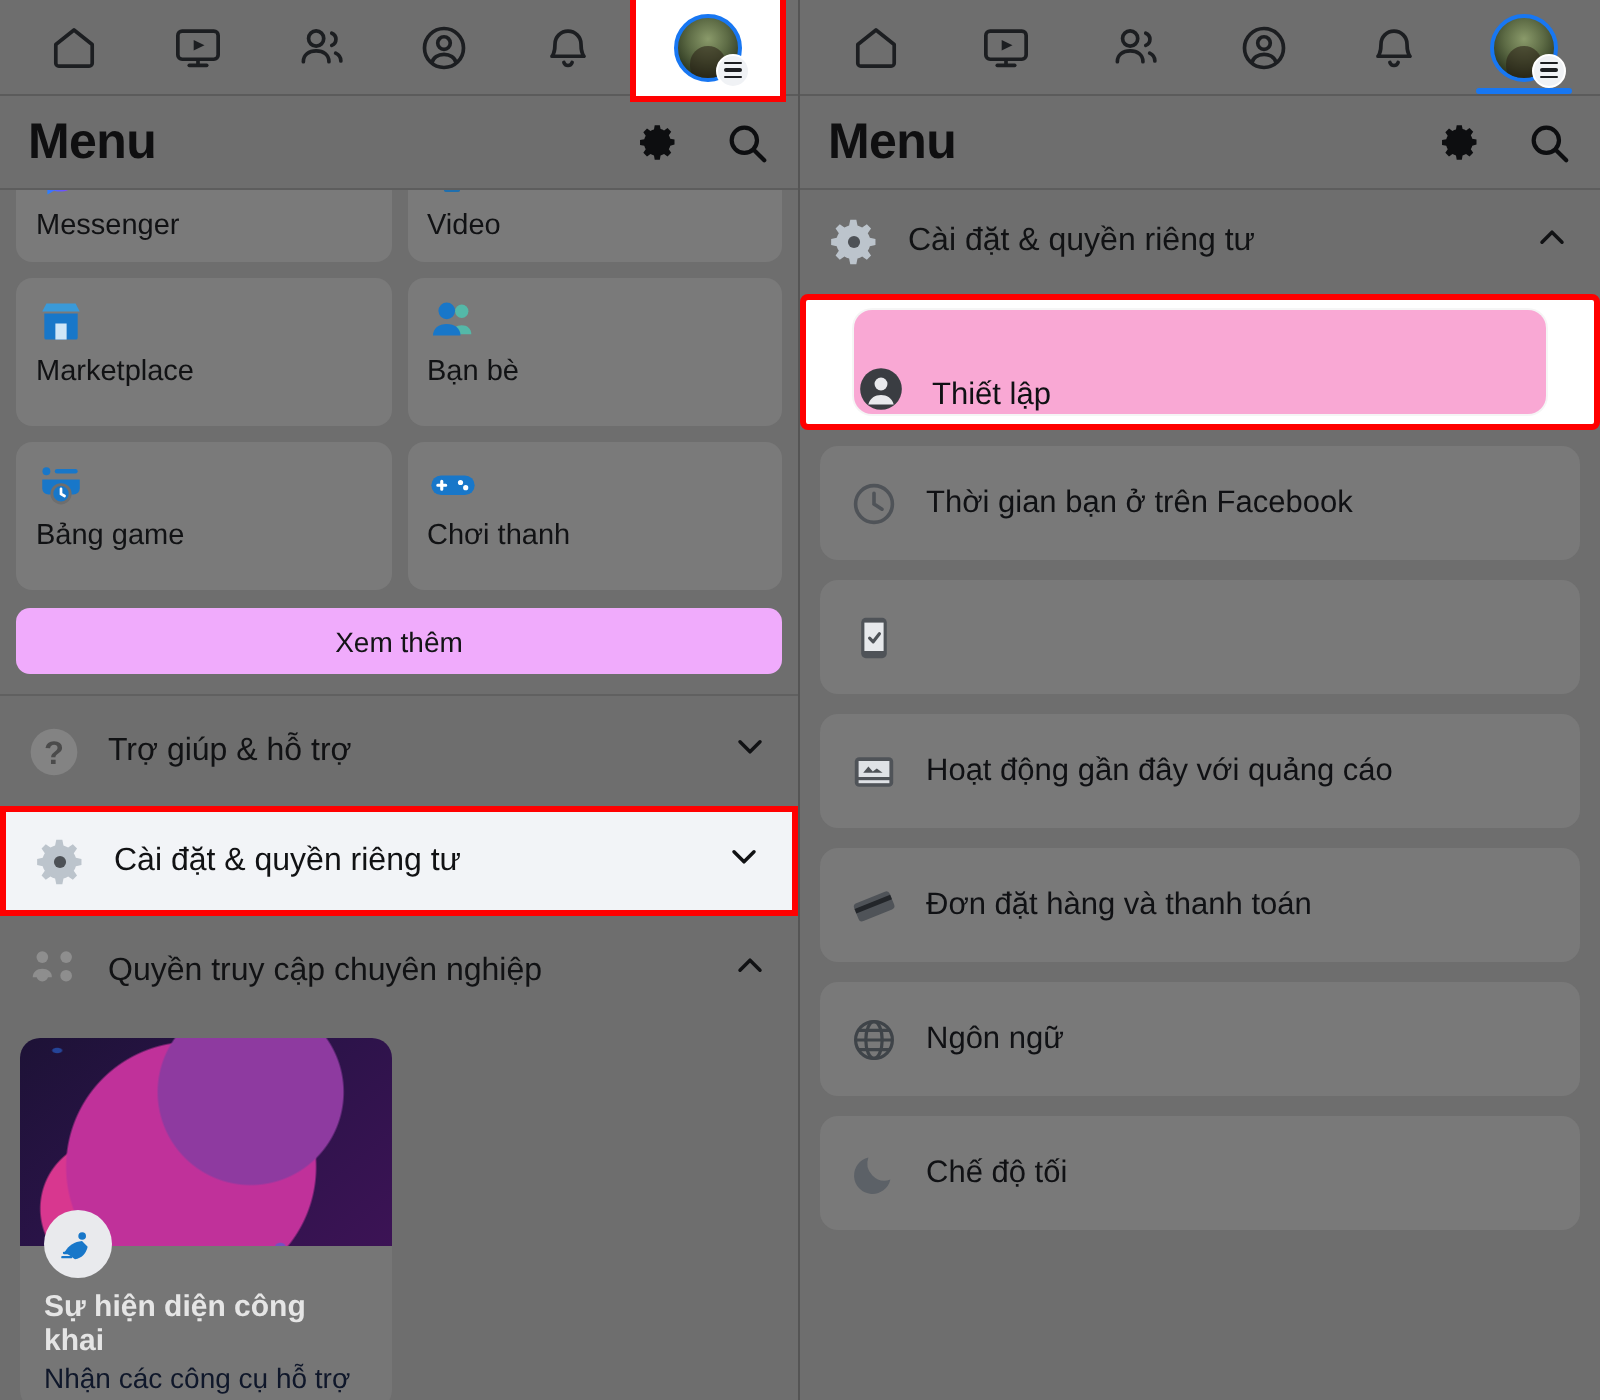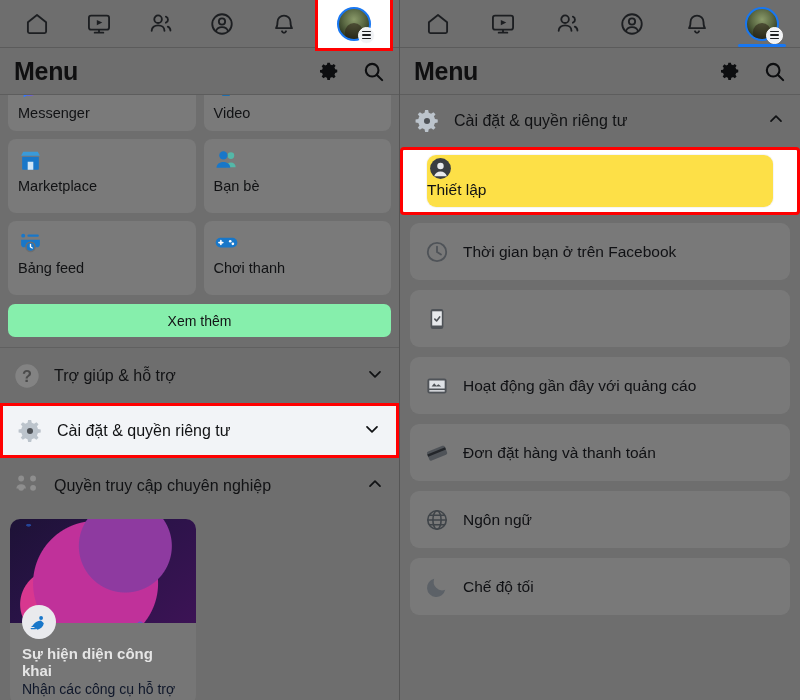--- a/index.html
+++ b/index.html
@@ -90,21 +90,21 @@
     padding: 9px 10px;
     display: flex; flex-direction: column; justify-content: flex-start;
     overflow: hidden;
   }
   .grid-card.clipped-top { height: 52px; margin-top: -22px; justify-content: flex-end; padding-bottom: 9px; }
   .grid-ico { width: 26px; height: 26px; margin-bottom: 5px; }
   .grid-label { font-size: 14.5px; color: #111214; font-weight: 400; line-height: 1.1; }
 
   .seemore-wrap { padding: 9px 8px 8px 8px; }
   .seemore {
-    background: #86efac;
+    background: #f0abfc;
     border-radius: 7px;
     height: 33px;
     display: flex; align-items: center; justify-content: center;
     font-size: 14px; color: #131416; font-weight: 400;
   }
   .divider { height: 1px; background: #606060; margin: 2px 0 0 0; }
 
   .row {
     height: 55px;
     display: flex; align-items: center;
@@ -175,24 +175,23 @@
   .sub-item .slabel { font-size: 15.5px; color: #101114; }
   .sub-item.highlighted-card {
     background: #ffffff;
     border: 3px solid #ff0000;
     border-radius: 4px;
     height: 68px;
     margin: 0 -10px 8px -10px;
     padding: 0 24px;
   }
   .sub-item.highlighted-card .inner-card {
-    background: #fde047; border-radius: 9px;
-    width: 100%; height: 52px; display: flex; align-items: flex-start;
+    background: #f9a8d4; border-radius: 9px;
+    width: 100%; height: 52px; display: flex; align-items: flex-end;
     box-shadow: 0 0 0 1px rgba(0,0,0,0.04);
-    flex-direction: column;
   }
 </style>
 </head>
 <body>
 
 <div class="screens">
 
   <div class="panel left">
 
     <div class="topbar">
@@ -324,21 +323,21 @@
         <div class="grid-card">
           <span class="grid-ico">
             <svg width="25" height="25" viewBox="0 0 24 24">
               <circle cx="5" cy="5.4" r="1.9" fill="#1877c9"></circle>
               <rect x="9" y="4.3" width="11" height="2.2" rx="1.1" fill="#1877c9"></rect>
               <path d="M3 9.4h18v4.2a3 3 0 0 1-3 3H6a3 3 0 0 1-3-3z" fill="#1877c9"></path>
               <circle cx="12" cy="16.2" r="4.4" fill="#1877c9" stroke="#6e6e6e" stroke-width="1.4"></circle>
               <path d="M12 13.8v2.5l1.7 1" stroke="#fff" stroke-width="1.3" fill="none" stroke-linecap="round"></path>
             </svg>
           </span>
-          <span class="grid-label">Bảng feed</span>
+          <span class="grid-label">Bảng game</span>
         </div>
         <div class="grid-card">
           <span class="grid-ico">
             <svg width="25" height="25" viewBox="0 0 24 24">
               <rect x="1.6" y="7.4" width="20.8" height="9.4" rx="4.7" fill="#1877c9"></rect>
               <path d="M6.6 10.2v3.8M4.7 12.1h3.8" stroke="#fff" stroke-width="1.5" stroke-linecap="round"></path>
               <circle cx="15.6" cy="10.8" r="1.25" fill="#fff"></circle>
               <circle cx="18.1" cy="13.3" r="1.25" fill="#fff"></circle>
             </svg>
           </span>

